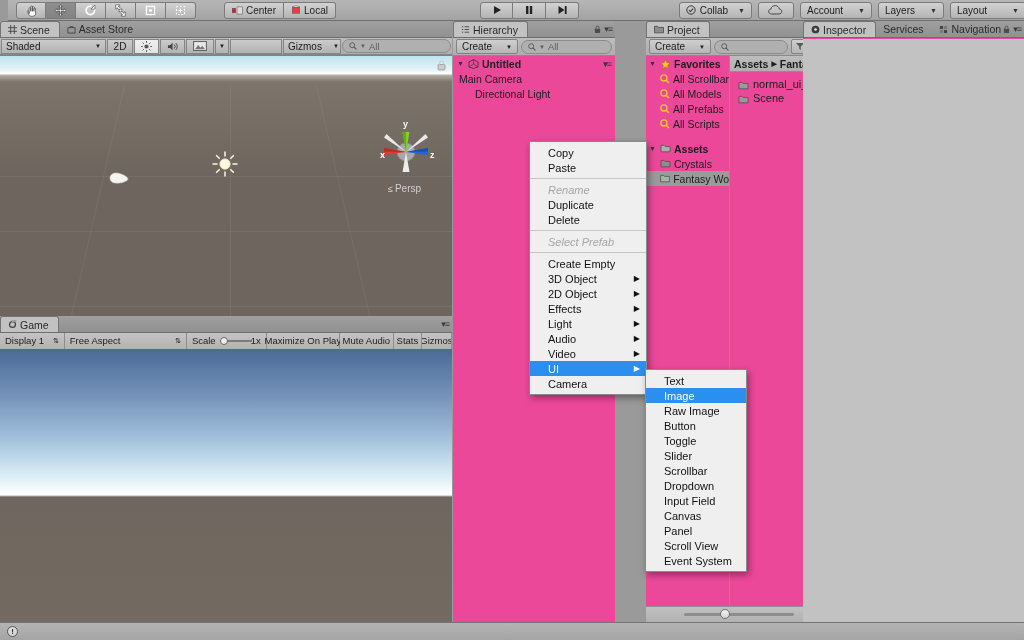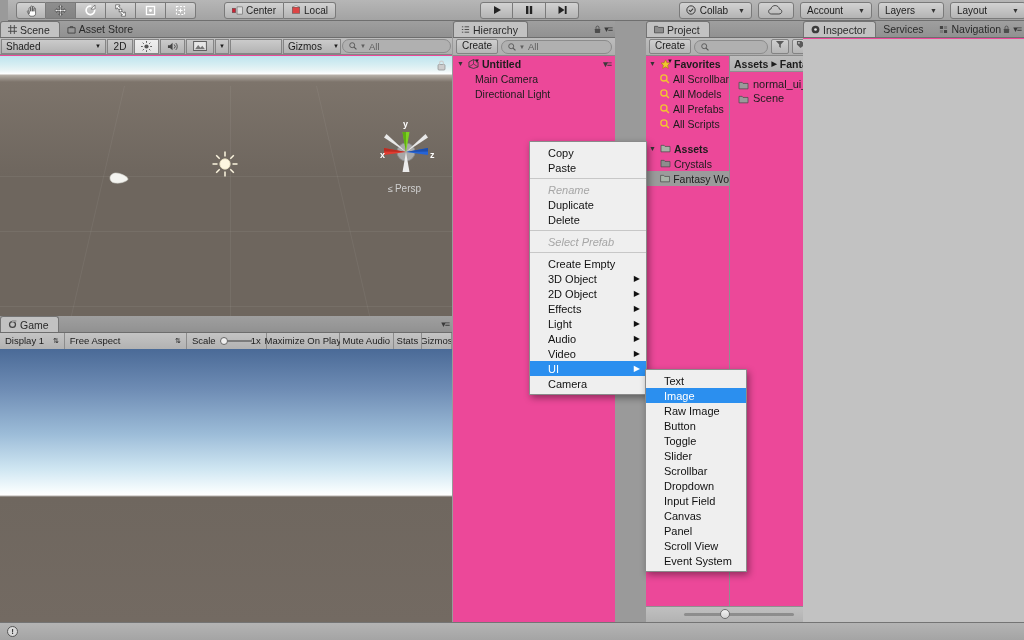--- a/index.html
+++ b/index.html
@@ -89,21 +89,21 @@
 
   .subbar {
     height: 18px; background: linear-gradient(#bdbdbd, #aeaeae);
     border-bottom: 1px solid #8a8a8a;
     display: flex; align-items: center; padding: 0 3px; gap: 3px;
   }
   .mini-btn {
     height: 15px; padding: 0 5px;
     background: linear-gradient(#cfcfcf, #b6b6b6);
     border: 1px solid #838383; border-radius: 2px;
-    display: flex; align-items: center; gap: 7px; font-size: 10px; flex-direction: column;
+    display: flex; align-items: center; gap: 14px; font-size: 10px;
   }
   .mini-btn .caret { font-size: 6px; }
   .search-field {
     height: 14px; flex: 1;
     background: #b0b0b0; border: 1px solid #8b8b8b; border-radius: 7px;
     display: flex; align-items: center; padding: 0 6px; gap: 3px;
     font-size: 9.5px; color: #5e5e5e;
   }
 
   
@@ -516,21 +516,21 @@
     <div style="position:relative">
       <div class="tree-row" style="font-weight:bold">
         <span class="tri">▼</span>
         <svg width="11" height="10" viewBox="0 0 12 11">
             <path d="M6 .6 11 3.3v5.4L6 10.4 1 8.7V3.3z" fill="none" stroke="#3c3c3c" stroke-width="1"></path>
             <path d="M6 .6v4.9l5 3.2M6 5.5 1 8.7" fill="none" stroke="#3c3c3c" stroke-width=".8"></path>
           </svg>
         <span>Untitled</span>
         <span class="menu-dots" style="margin-left:auto;padding-right:4px">▾≡</span>
       </div>
-      <div class="tree-row" style="padding-left:22px">
+      <div class="tree-row" style="padding-left:6px">
         <span>Main Camera</span>
       </div>
       <div class="tree-row" style="padding-left:22px">
         <span>Directional Light</span>
       </div>
     </div>
   </div>
 
   <div class="panel" id="proj-panel">
     <div class="tabbar">

